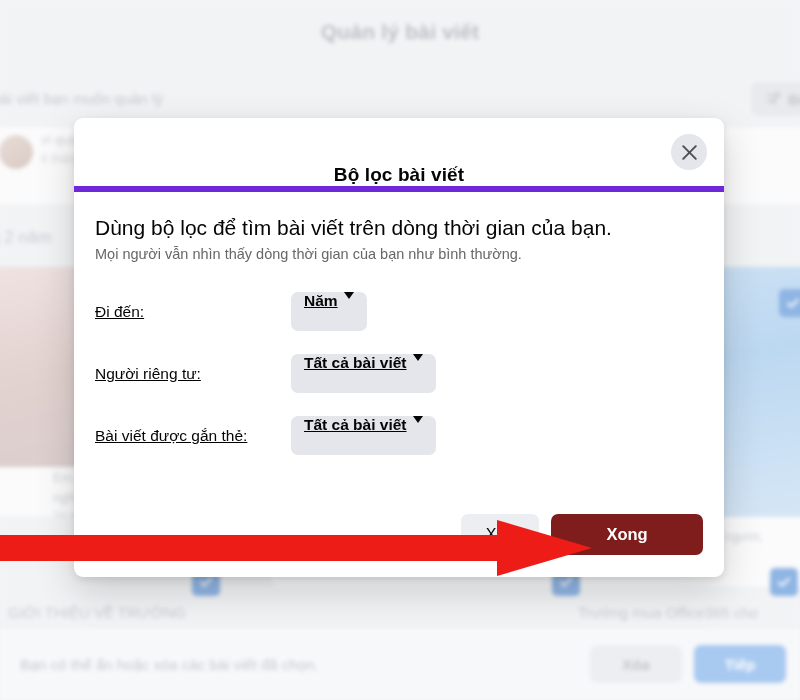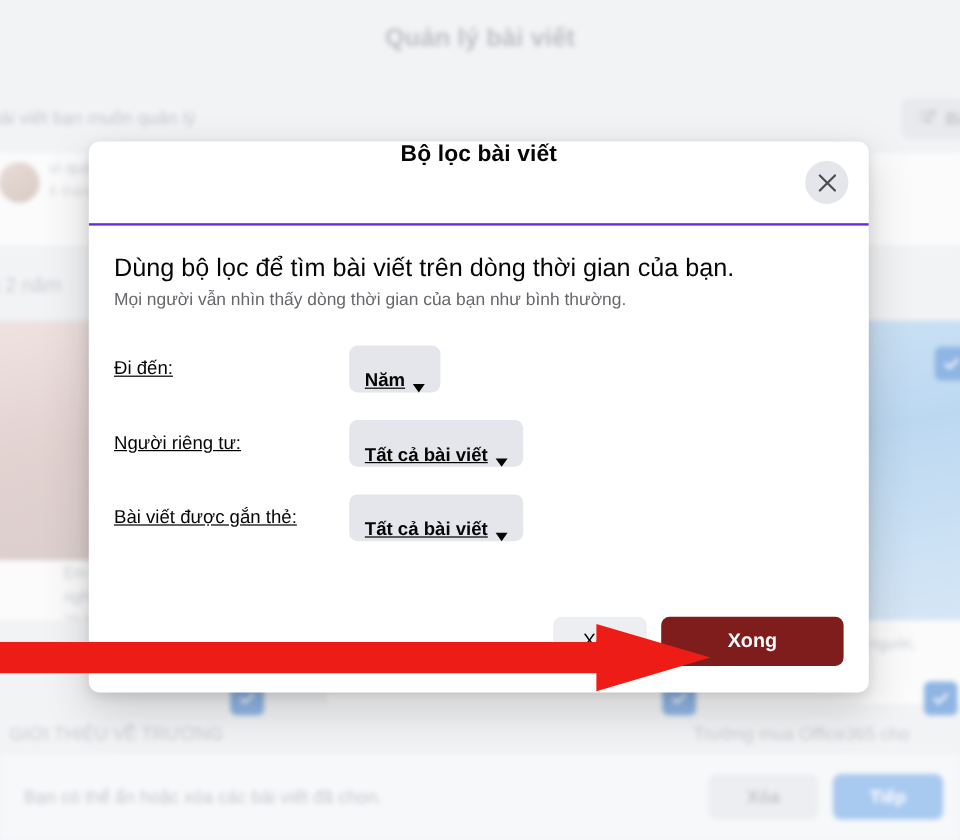--- a/index.html
+++ b/index.html
@@ -223,23 +223,23 @@
     border-radius: 9px;
     box-shadow: 0 14px 38px rgba(0,0,0,.17), 0 3px 10px rgba(0,0,0,.10);
     display: flex;
     flex-direction: column;
     overflow: hidden;
   }
   .modal-header {
     position: relative;
     height: 68px;
     flex: 0 0 68px;
-    border-bottom: 2px solid #6d28d9;
-    display: flex;
-    align-items: flex-start;
+    border-bottom: 6px solid #6d28d9;
+    display: flex;
+    align-items: flex-end;
     justify-content: center;
   }
   .modal-title {
     font-size: 19px;
     font-weight: bold;
     color: #050505;
     letter-spacing: .1px;
   }
   .modal-close {
     position: absolute;
@@ -291,21 +291,21 @@
     font-size: 15.5px;
     color: #050505;
   }
   .filter-select {
     height: 39px;
     background: #e4e6eb;
     border: none;
     border-radius: 7px;
     padding: 0 13px;
     display: inline-flex;
-    align-items: flex-end;
+    align-items: flex-start;
     gap: 6px;
     font-size: 15.5px;
     font-weight: bold;
     color: #050505;
     font-family: "Liberation Sans", sans-serif;
     cursor: pointer;
   }
   .caret {
     display: block;
     width: 0; height: 0;

